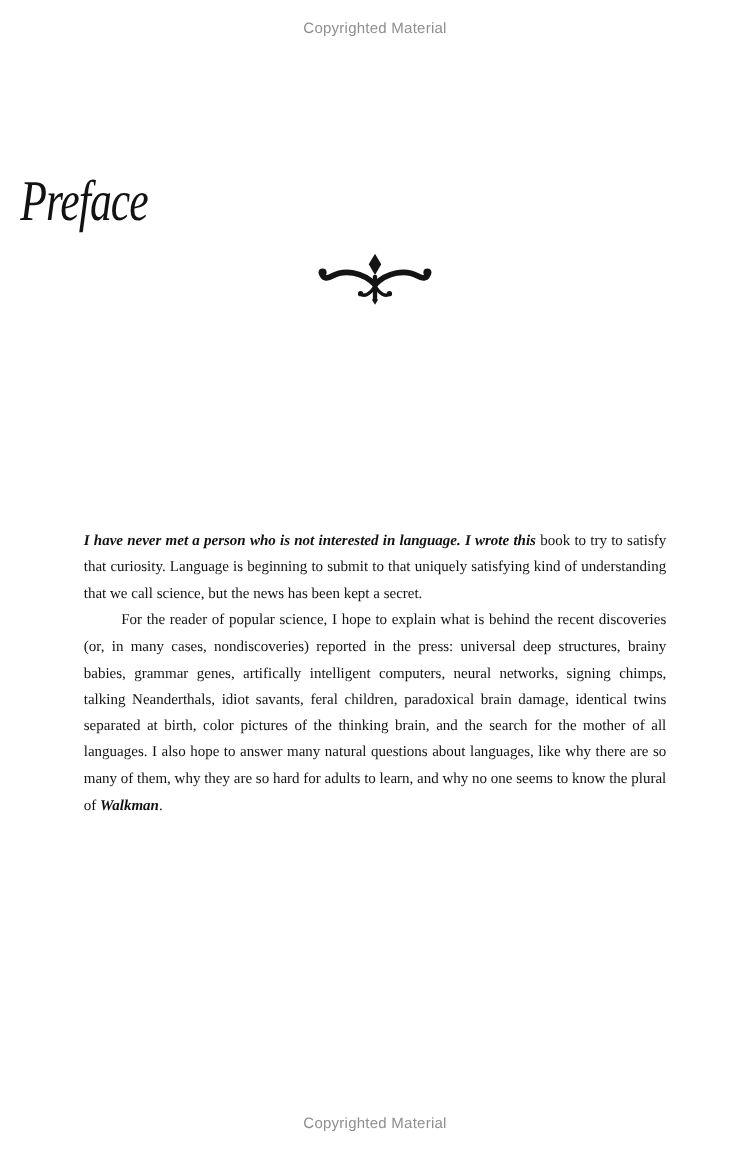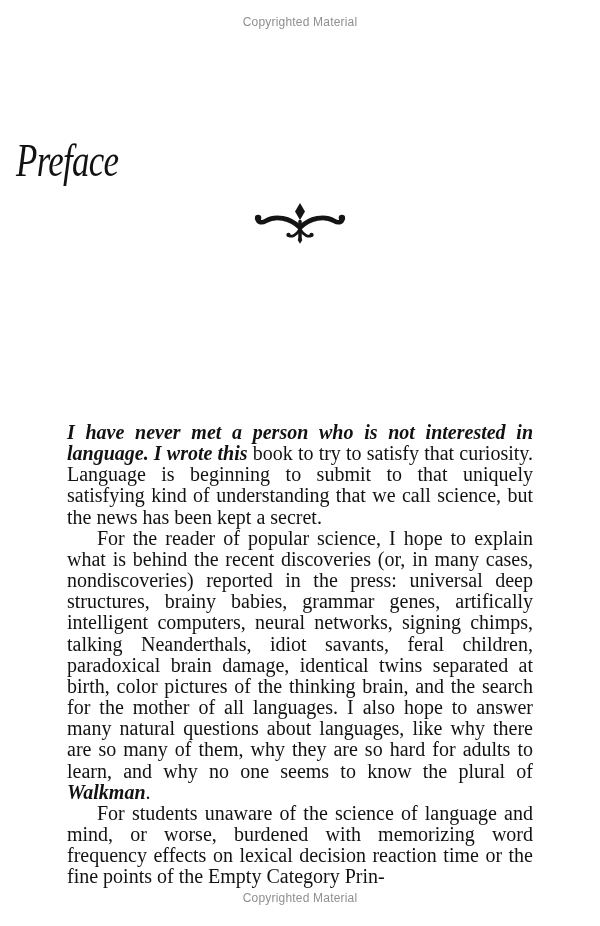--- a/index.html
+++ b/index.html
@@ -40,21 +40,21 @@
     transform-origin:center;
     letter-spacing:-1px;
   }
   .ornament{
     position:absolute;left:0;top:201px;width:600px;
     text-align:center;
   }
   .ornament svg{display:inline-block;}
   .body-text{
     position:absolute;left:67px;top:422px;width:466px;
-    font-size:20px;
+    font-size:12px;
     line-height:21.15px;
     text-align:justify;
     color:var(--body_text);
     font-family:Liberation Serif, serif;
   }
   .body-text p{margin:0;padding:0;}
   .body-text p.indent{text-indent:30px;}
   .run-bold-italic{font-style:italic;font-weight:bold;}
   .run-normal{font-style:normal;font-weight:normal;}
 </style>
@@ -85,16 +85,15 @@
       <circle cx="80" cy="43.5" r="2.8" stroke="none"></circle>
 
       <path d="M65 44 L68 50 L65 55 L62 50 Z" stroke="none"></path>
     </g>
   </svg>
 </div>
 
 <main class="body-text">
     <p class=""><span class="run-bold-italic">I have never met a person who is not interested in language. I wrote this </span><span class="run-normal">book to try to satisfy that curiosity. Language is beginning to submit to that uniquely satisfying kind of understanding that we call science, but the news has been kept a secret.</span></p>
     <p class="indent"><span class="run-normal">For the reader of popular science, I hope to explain what is behind the recent discoveries (or, in many cases, nondiscoveries) reported in the press: universal deep structures, brainy babies, grammar genes, artifically intelligent computers, neural networks, signing chimps, talking Neanderthals, idiot savants, feral children, paradoxical brain damage, identical twins separated at birth, color pictures of the thinking brain, and the search for the mother of all languages. I also hope to answer many natural questions about languages, like why there are so many of them, why they are so hard for adults to learn, and why no one seems to know the plural of </span><span class="run-bold-italic">Walkman</span><span class="run-normal">.</span></p>
-    <p class="indent"><span class="run-normal">For students unaware of the science of language and mind, or worse, burdened with memorizing word frequency effects on lexical decision reaction time or the fine points of the Empty Category Prin-</span></p>
   </main>
 
 <div class="notice bottom">Copyrighted Material</div>
 
 </body></html>

